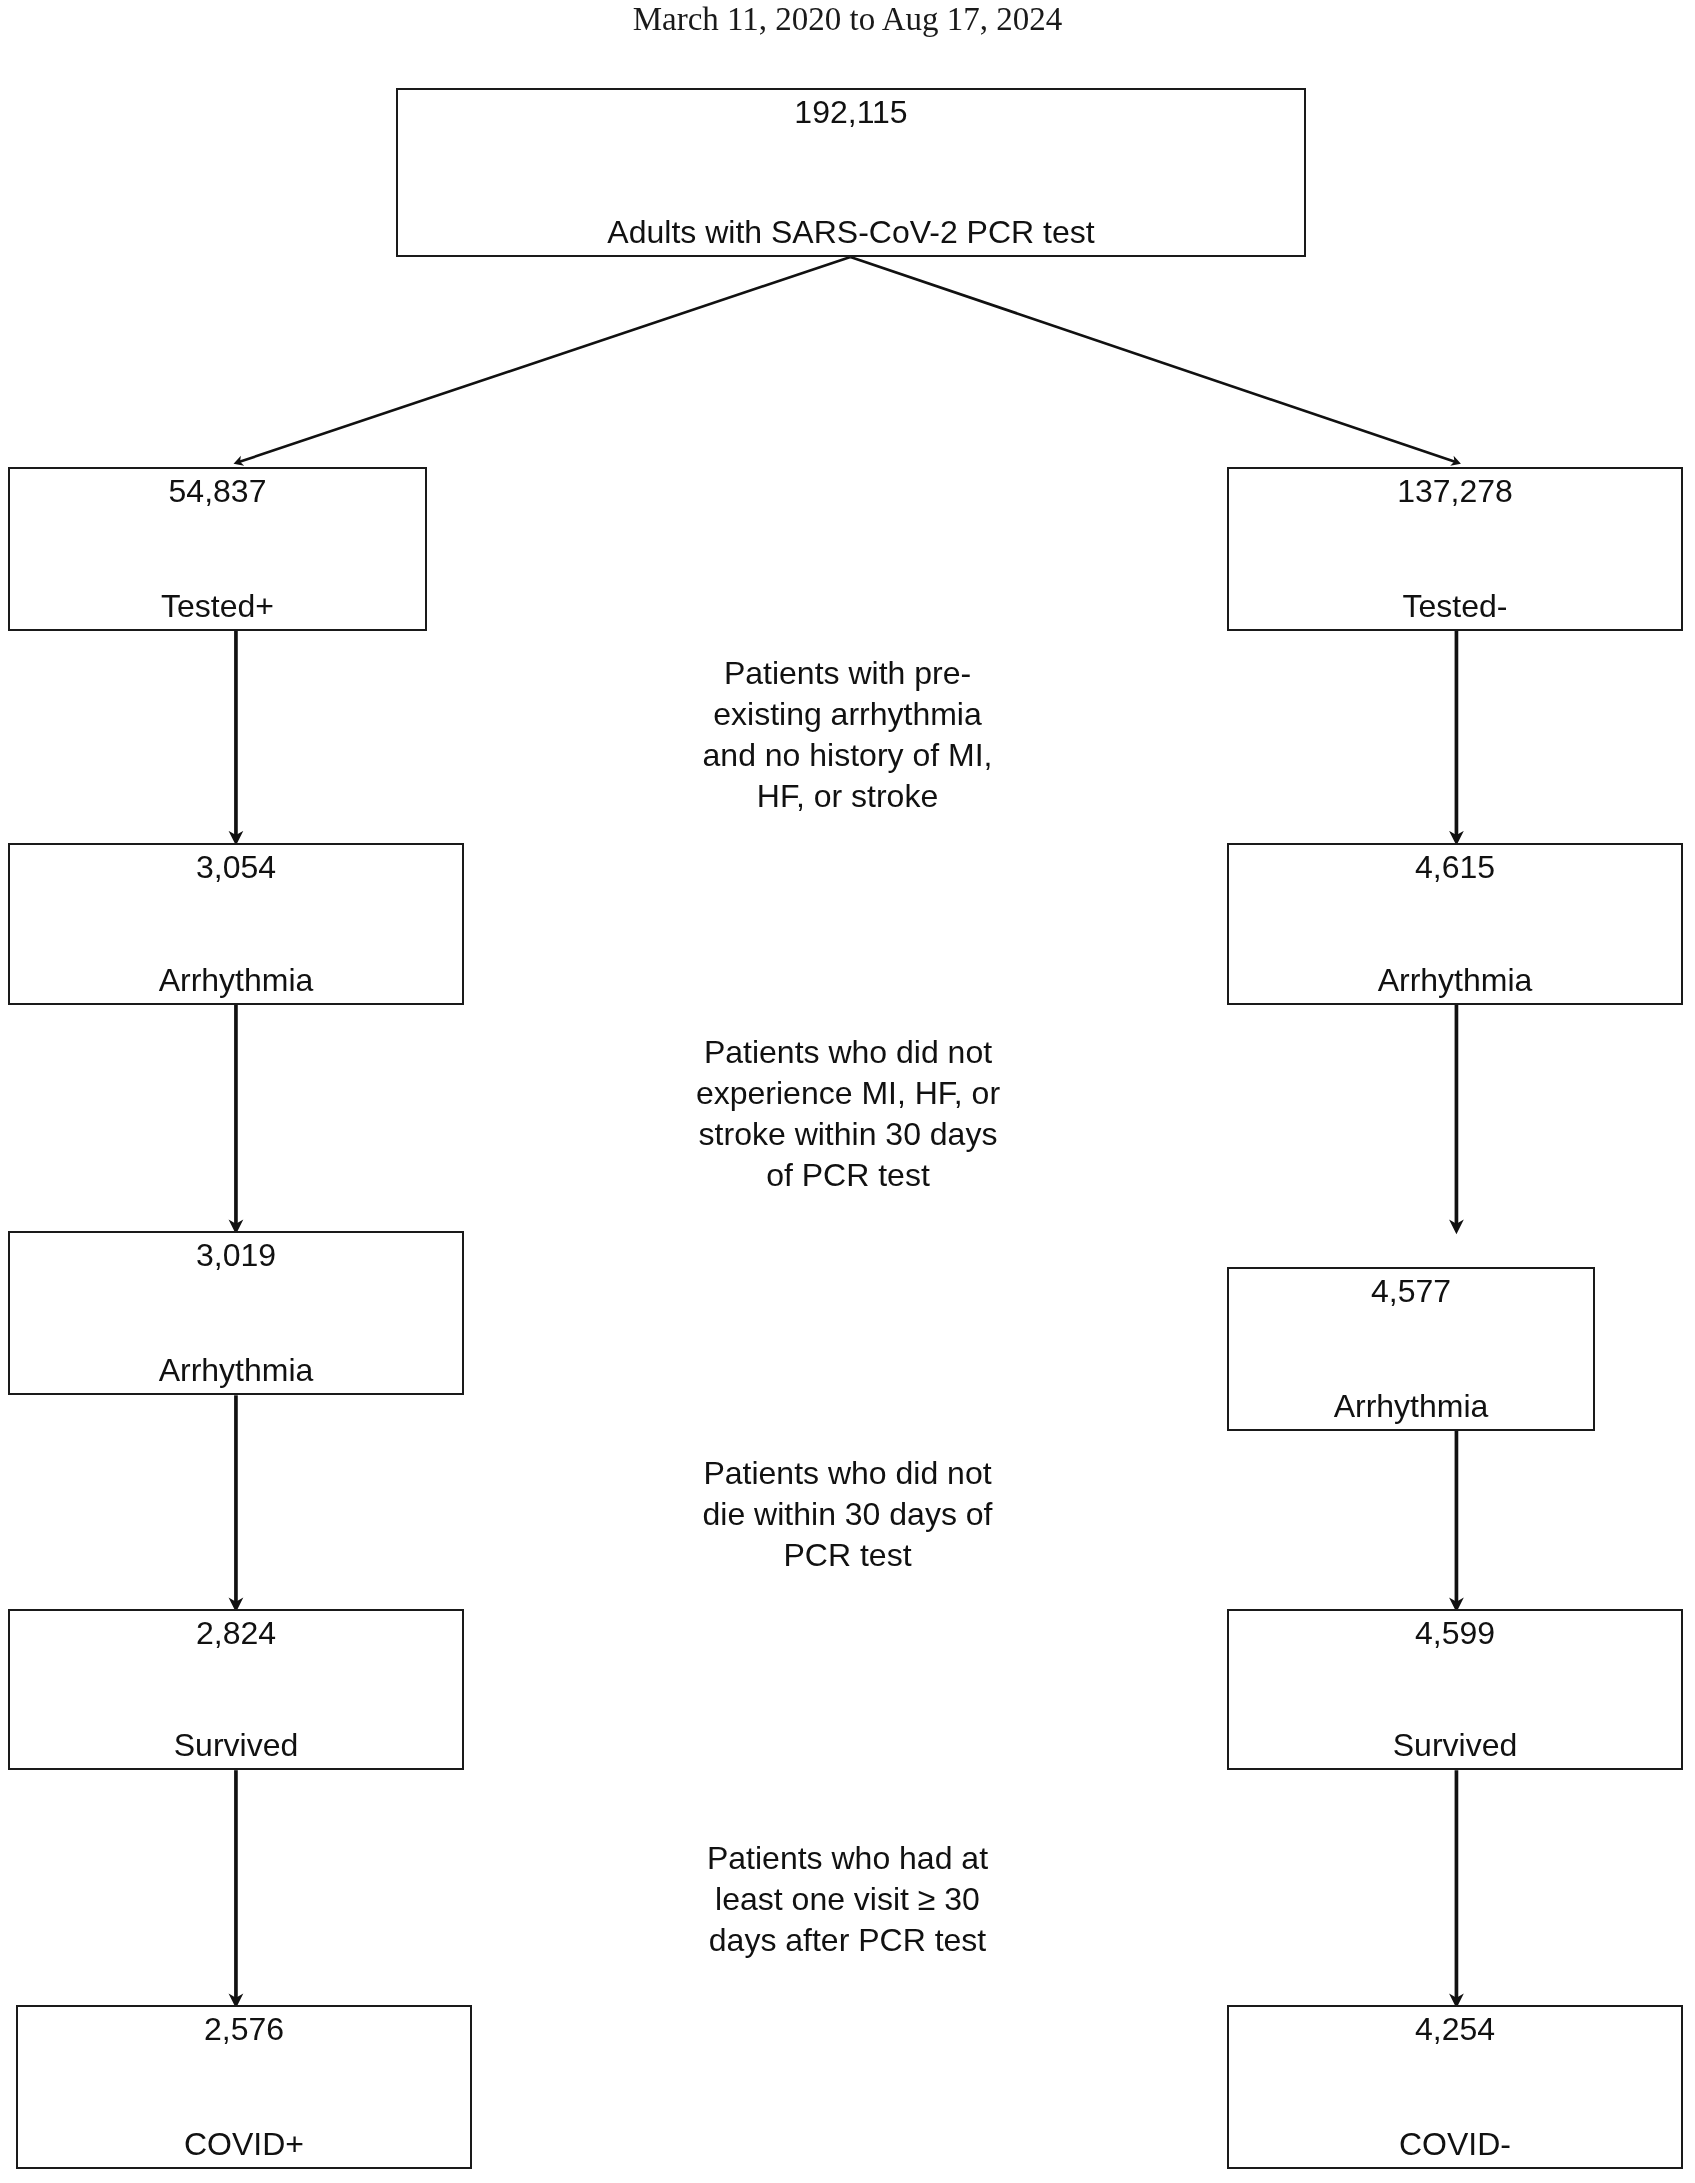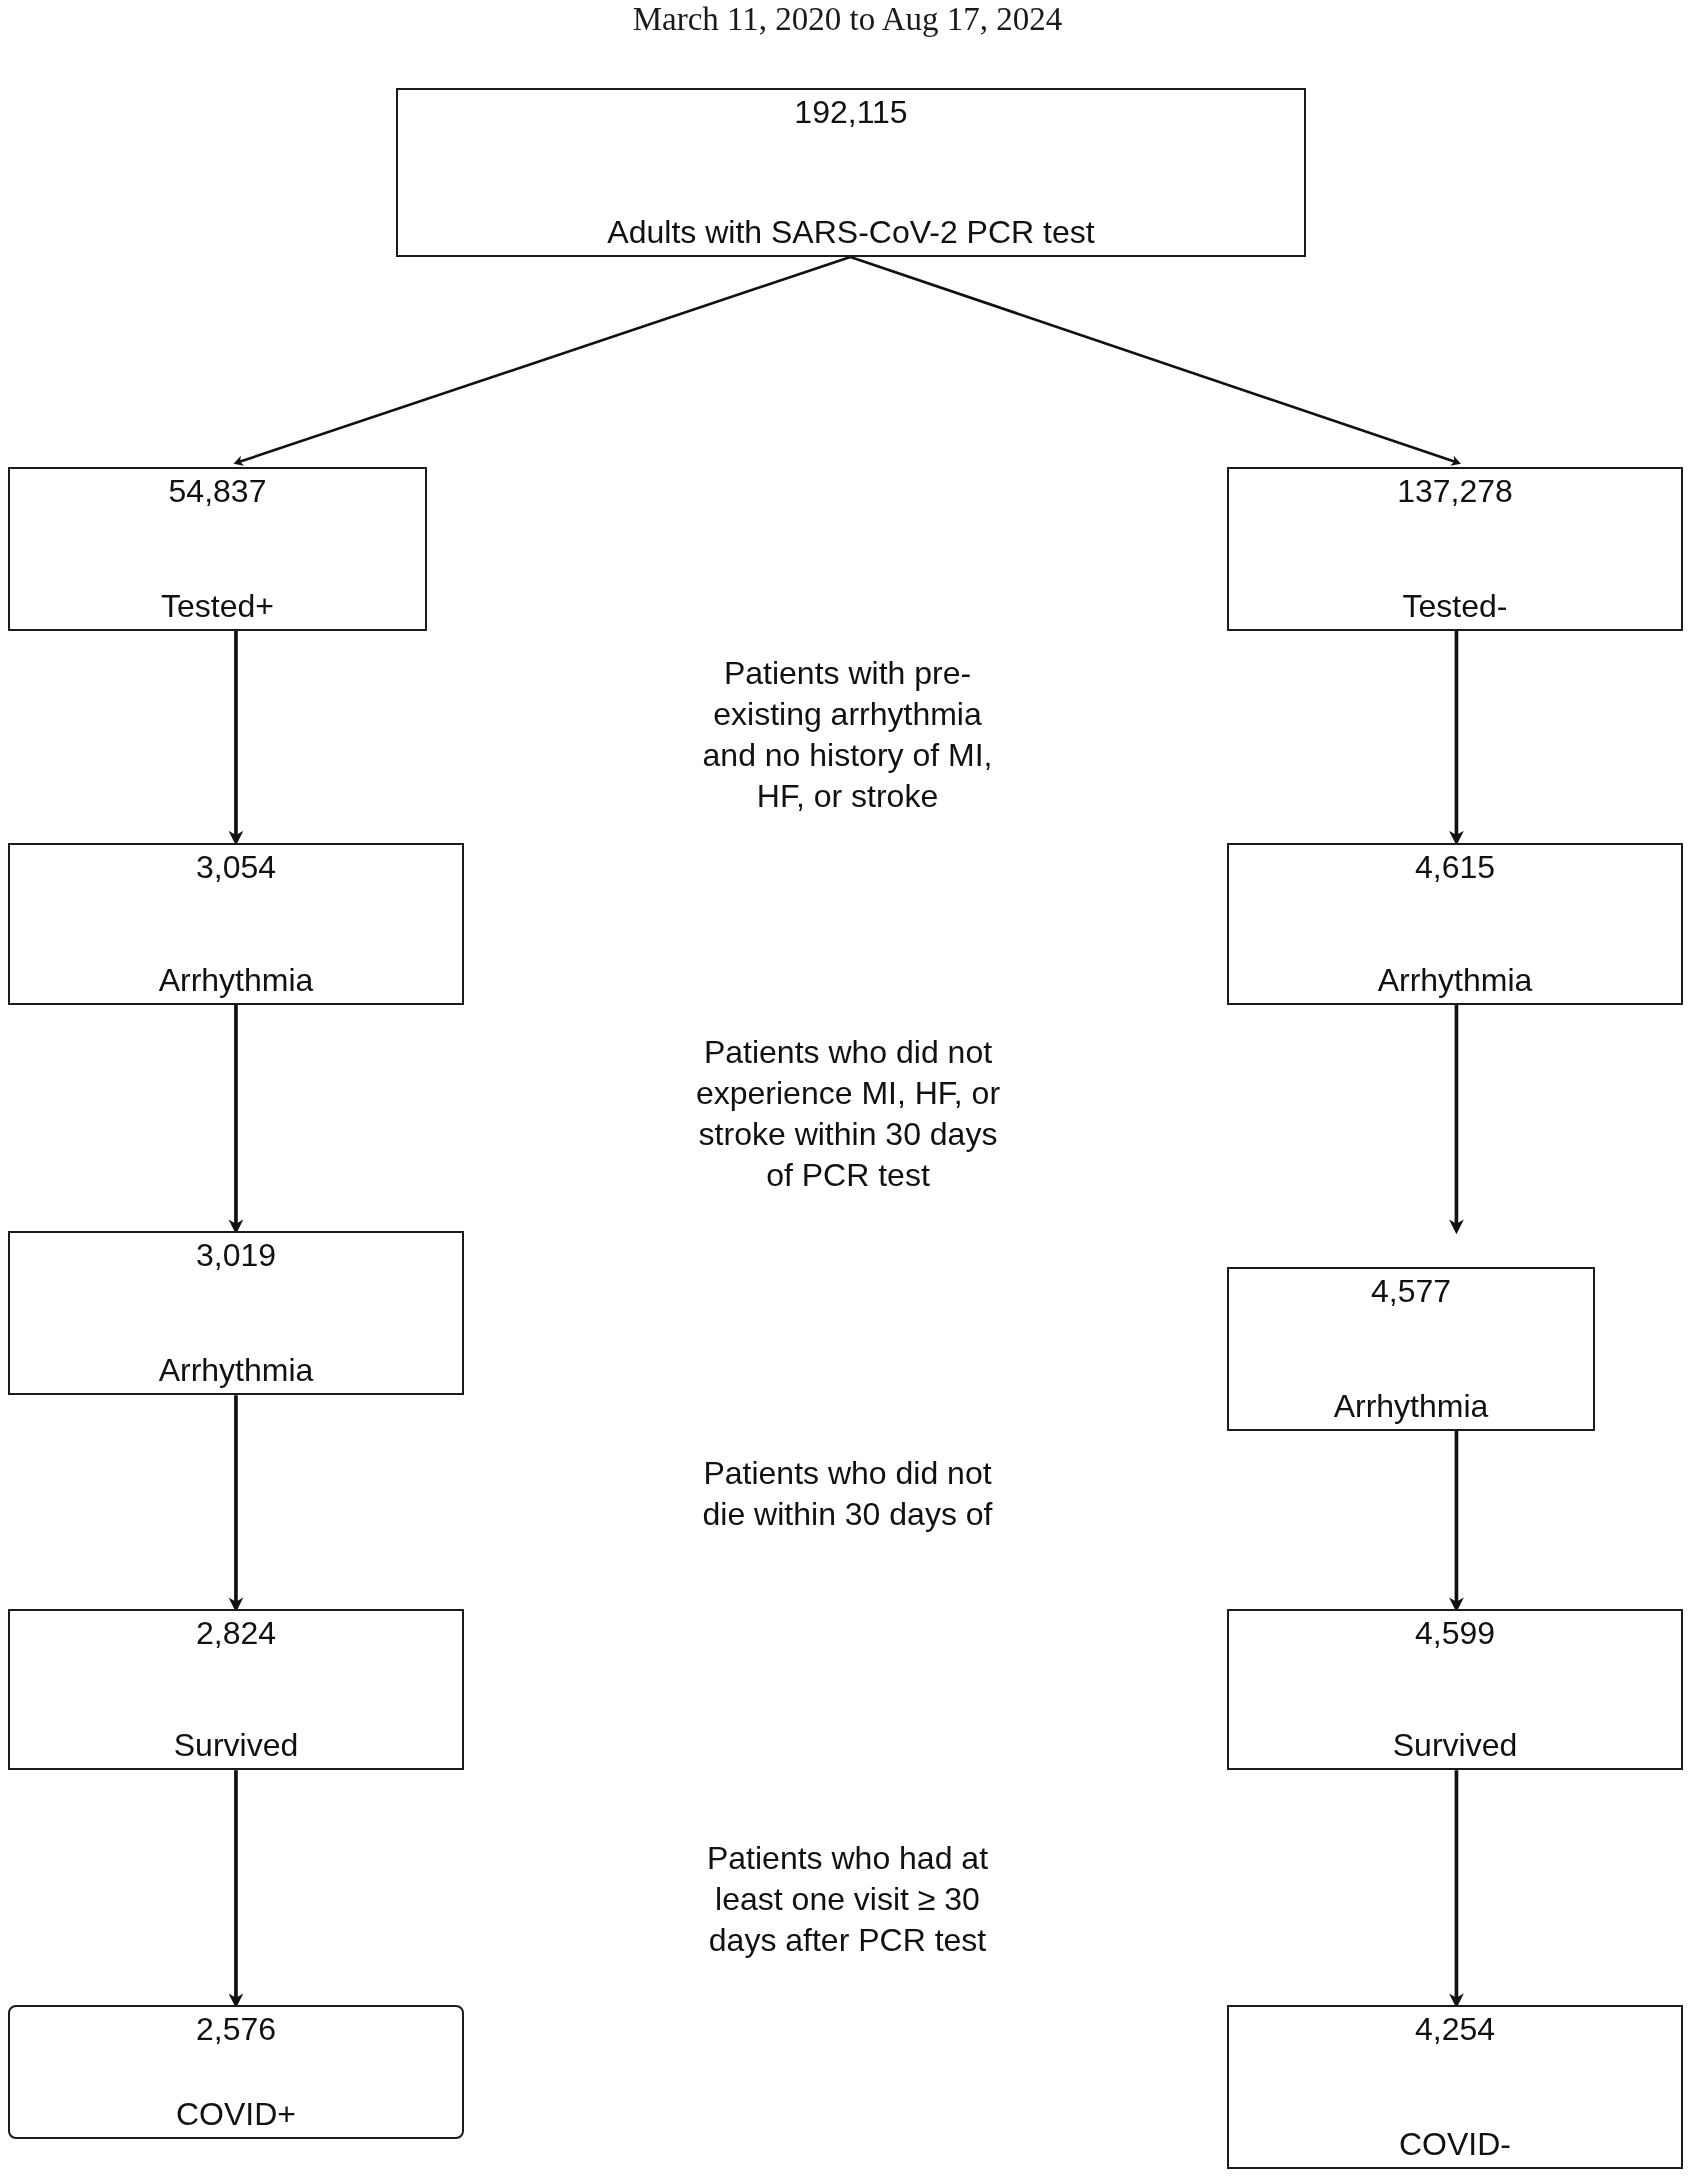--- a/index.html
+++ b/index.html
@@ -118,21 +118,21 @@
   <div class="node" style="left:8px; top:1231px; width:456px; height:164px;">
     <div class="line1">3,019</div>
     <div class="line2">Arrhythmia</div>
   </div>
 
   <div class="node" style="left:8px; top:1609px; width:456px; height:161px;gap:48px;">
     <div class="line1">2,824</div>
     <div class="line2">Survived</div>
   </div>
 
-  <div class="node" style="left:8px; top:2005px; width:456px; height:134px;border-radius:8px;">
+  <div class="node" style="left:16px; top:2005px; width:456px; height:164px;">
     <div class="line1">2,576</div>
     <div class="line2">COVID+</div>
   </div>
 
   <div class="node" style="left:1227px; top:467px; width:456px; height:164px;">
     <div class="line1">137,278</div>
     <div class="line2">Tested-</div>
   </div>
 
   <div class="node" style="left:1227px; top:843px; width:456px; height:162px;">
@@ -165,20 +165,21 @@
   <div class="annot" style="left:627px; top:1032px; width:442px;">
     <span class="aline">Patients who did not</span>
     <span class="aline">experience MI, HF, or</span>
     <span class="aline">stroke within 30 days</span>
     <span class="aline">of PCR test</span>
   </div>
 
   <div class="annot" style="left:637px; top:1453px; width:421px;">
     <span class="aline">Patients who did not</span>
     <span class="aline">die within 30 days of</span>
+    <span class="aline">PCR test</span>
   </div>
 
   <div class="annot" style="left:637px; top:1838px; width:421px;">
     <span class="aline">Patients who had at</span>
     <span class="aline">least one visit ≥ 30</span>
     <span class="aline">days after PCR test</span>
   </div>
 
 </div>
 

